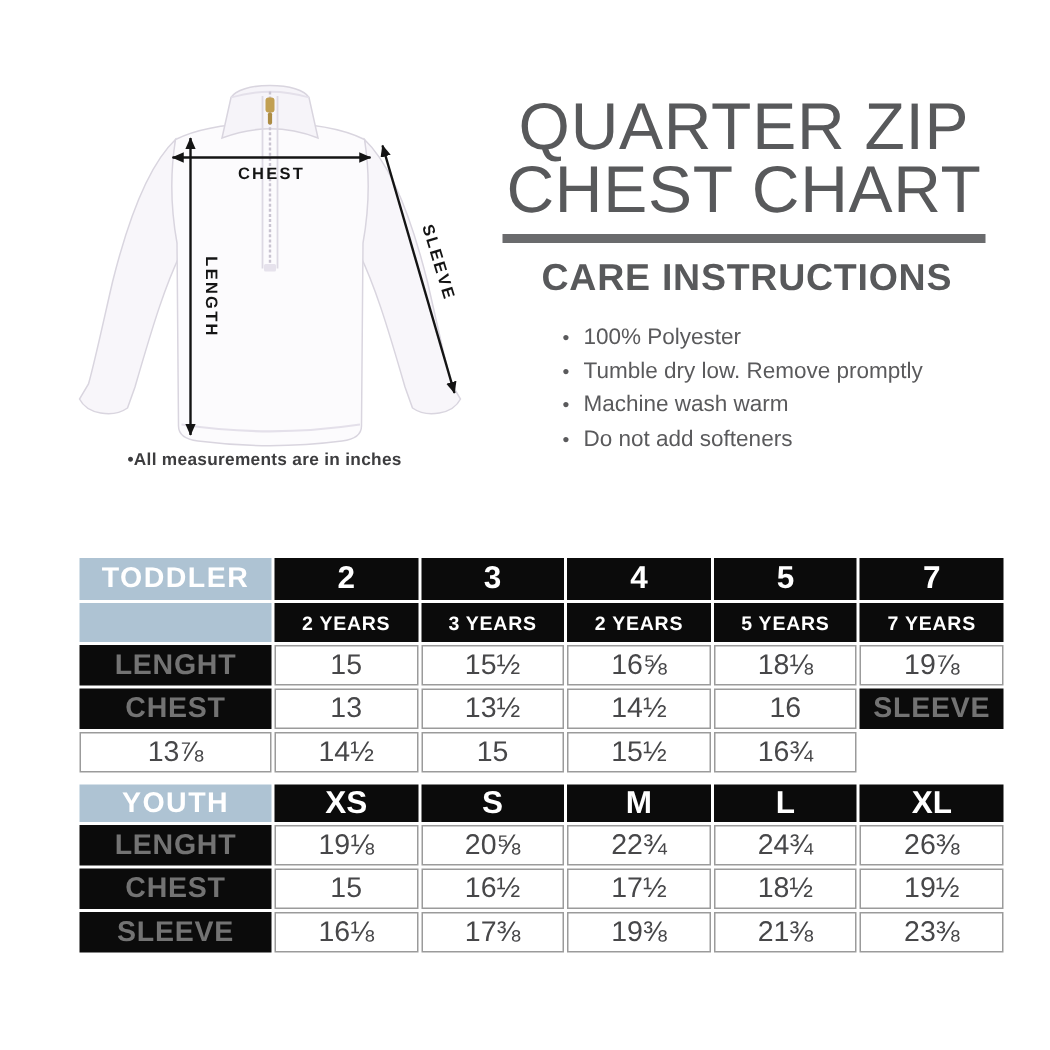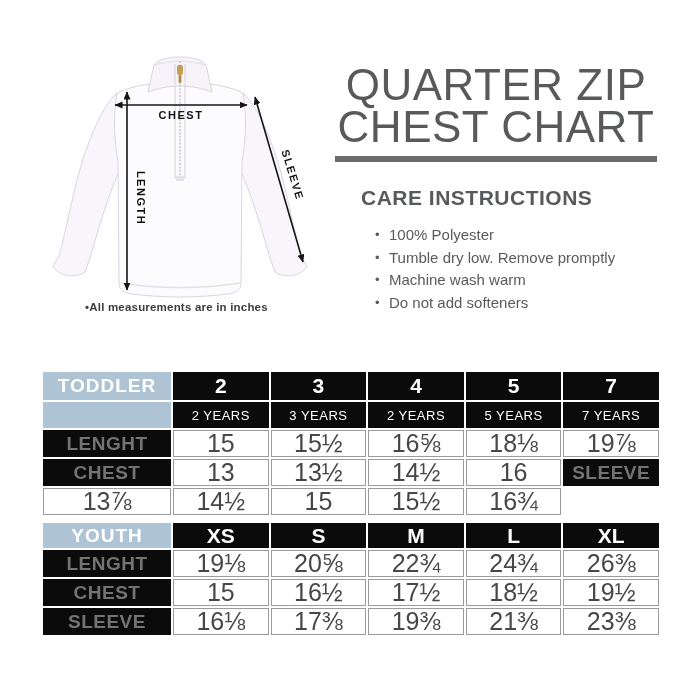--- a/index.html
+++ b/index.html
@@ -14,53 +14,53 @@
     color:#3d3d3f;letter-spacing:.2px;
   }
   
   .right-col{position:absolute;left:335px;top:64px;width:322px;}
   .title{
     text-align:center;color:var(--title-gray);font-weight:normal;
     font-size:44px;line-height:.96;letter-spacing:.5px;white-space:nowrap;
   }
   .divider-bar{height:6px;background:var(--bar-gray);margin-top:8px;}
   .care-heading{
-    margin-top:24px;padding-left:26px;color:var(--title-gray);
-    font-size:21px;font-weight:bold;letter-spacing:.5px;white-space:nowrap;
+    margin-top:9px;padding-left:26px;color:var(--title-gray);
+    font-size:25px;font-weight:bold;letter-spacing:.5px;white-space:nowrap;
   }
   .care-list{margin-top:14px;padding-left:40px;}
   .care-item{display:flex;align-items:flex-start;color:var(--text-gray);
     font-size:15px;line-height:22.4px;}
   .bullet{width:14px;flex:0 0 14px;font-size:13px;line-height:22.4px;color:var(--text-gray);}
   
   .size-table{
-    position:absolute;left:43px;width:616px;display:grid;
+    position:absolute;left:53px;width:616px;display:grid;
     grid-template-columns:128px repeat(5,1fr);gap:2px;background:#ffffff;
   }
   .size-table.toddler{top:372px;grid-template-rows:28px 26px 27px 27px 27px;}
   .size-table.youth{top:523px;grid-template-rows:25px 27px 27px 27px;}
   .cell{display:flex;align-items:center;justify-content:center;}
   .cell.group{
     background:var(--accent-blue);color:#ffffff;font-weight:bold;
     font-size:19px;letter-spacing:1px;
   }
   .cell.size-head{
     background:var(--cell-black);color:#ffffff;font-weight:bold;font-size:21px;
   }
   .cell.size-sub{
-    background:var(--cell-black);color:#ffffff;font-weight:normal;
+    background:var(--cell-black);color:#ffffff;font-weight:bold;
     font-size:13px;letter-spacing:.5px;
   }
   .cell.row-label{
     background:var(--cell-black);color:#737373;font-weight:bold;
     font-size:19px;letter-spacing:.5px;
   }
   .cell.val{
     background:#ffffff;border:1px solid var(--border-gray);
-    color:var(--value-gray);font-size:25px;
+    color:var(--value-gray);font-size:19px;
   }
   
   .svg-label{font-family:"Liberation Sans","DejaVu Sans",sans-serif;
     font-size:11px;font-weight:bold;letter-spacing:1.5px;fill:#141414;}
 </style>
 </head>
 <body>
 
 <div class="stage">
 

